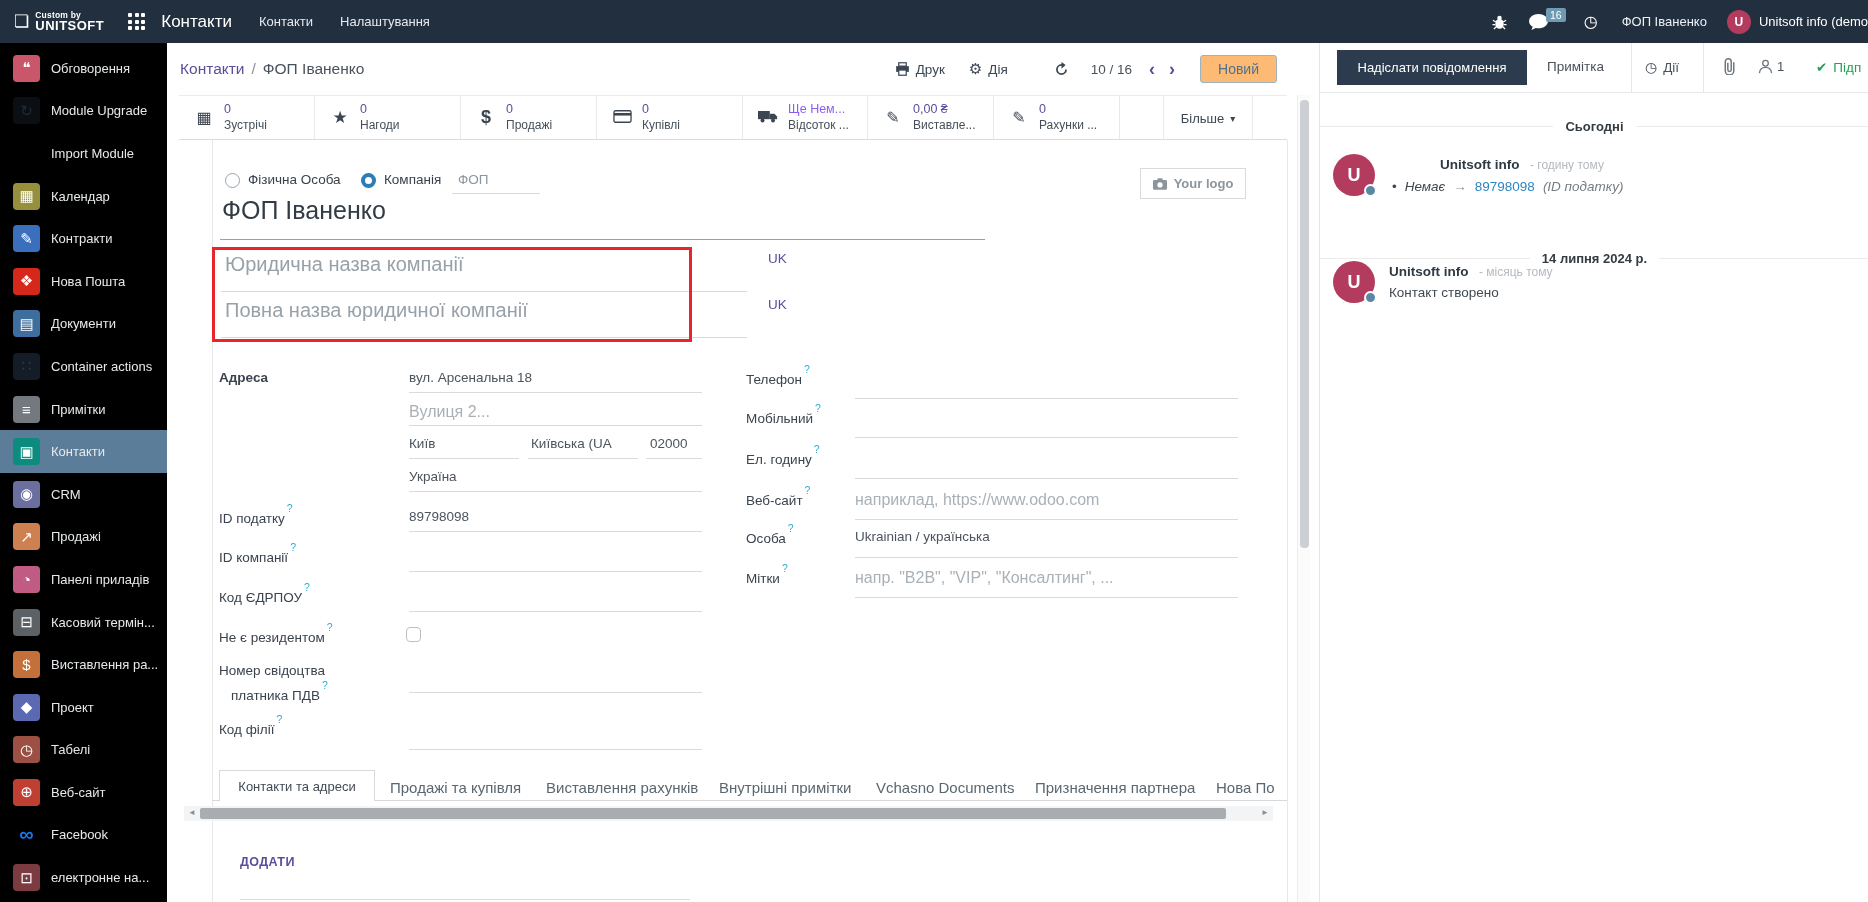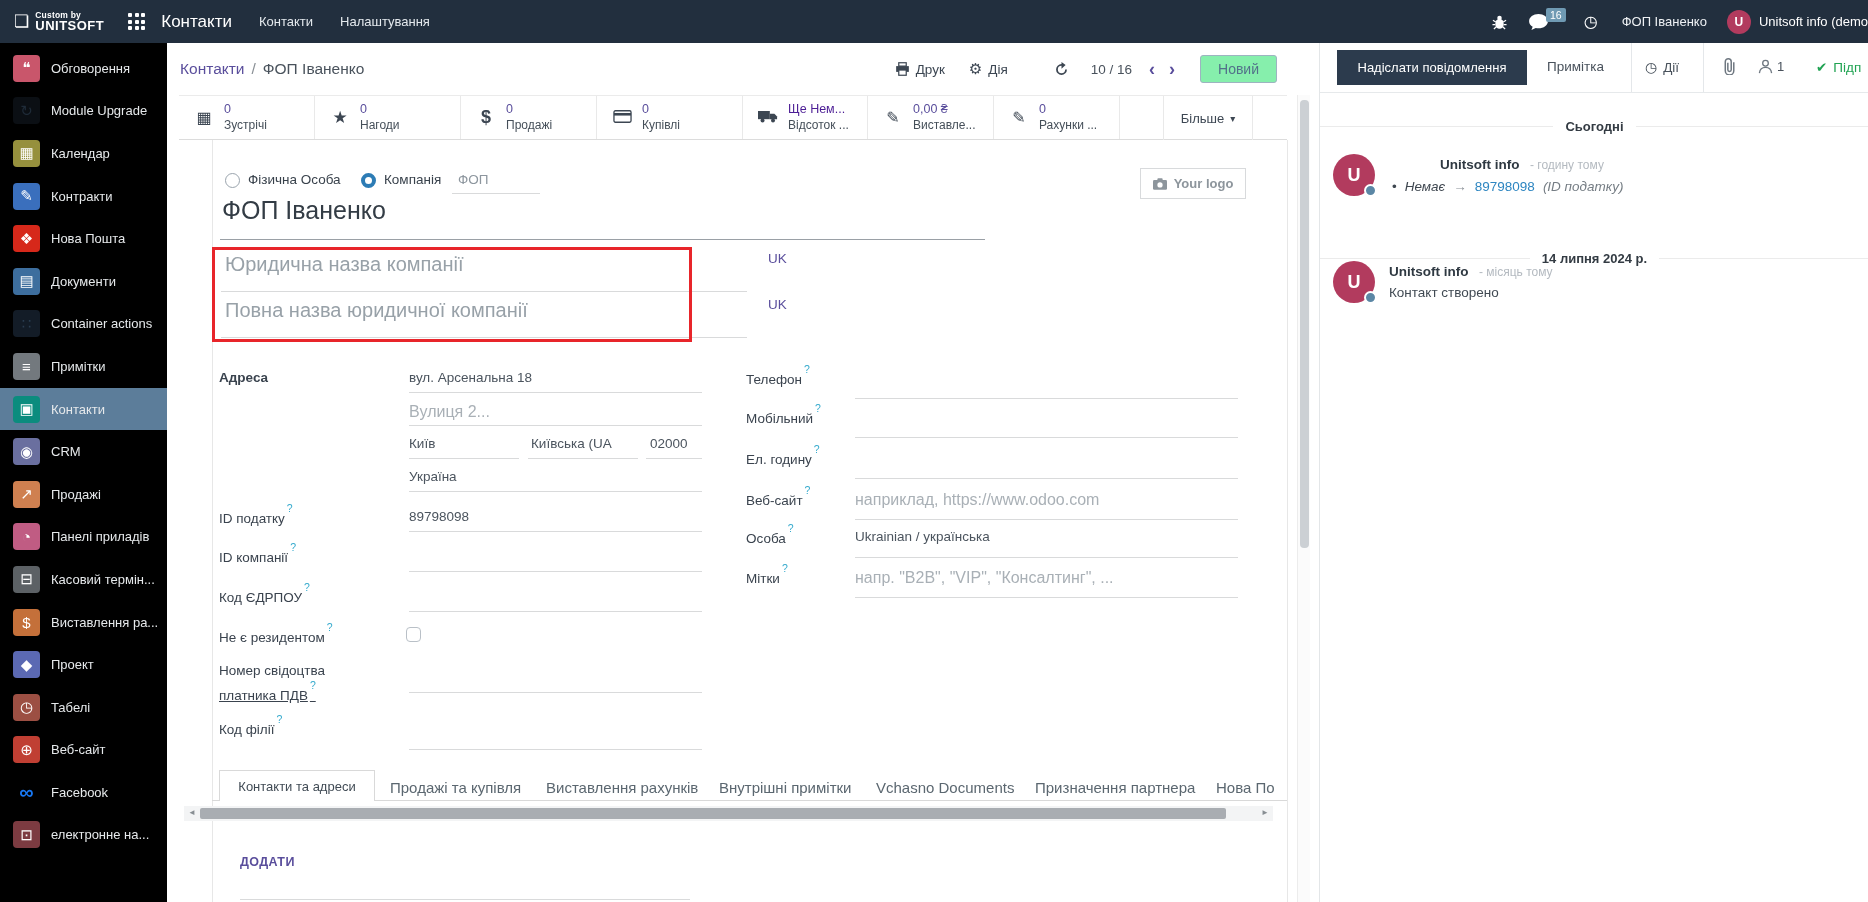--- a/index.html
+++ b/index.html
@@ -44,32 +44,32 @@
   .cp { position:absolute; left:0; top:0; width:100%; height:52px; display:flex;
     align-items:center; padding:0 42px 0 13px; }
   .bc-link { color:#5a4e9c; font-size:15.5px; cursor:pointer; }
   .bc-sep { color:#8a9096; font-size:15.5px; margin:0 7px; }
   .bc-cur { color:#49525c; font-size:15.5px; }
   .cp-right { margin-left:auto; display:flex; align-items:center; }
   .cp-btn { display:flex; align-items:center; gap:6px; font-size:13.5px; color:#3c4652; cursor:pointer; }
   .gear-glyph { font-size:15px; color:#3c4652; }
   .pager { font-size:13.5px; color:#49525c; margin:0 10px 0 22px; }
   .chev { font-size:18px; font-weight:700; color:#5a4e9c; cursor:pointer; padding:0 7px; }
-  .new-btn { border:1px solid #9db4c0; border-radius:3px; background:#86efac; color:#52718a;
+  .new-btn { border:1px solid #9db4c0; border-radius:3px; background:#fdba74; color:#52718a;
     font-size:14px; padding:5px 17px; margin-left:18px; cursor:pointer; }
 
   
   .statbar { position:absolute; left:12px; top:52px; width:1108px; height:45px;
     border-top:1px solid #ebebeb; border-bottom:1px solid #dcdcdc; display:flex; background:#fff; }
   .stat-cell { border-right:1px solid #e9e9e9; display:flex; align-items:center;
     padding-left:14px; gap:9px; cursor:pointer; }
   .stat-ic { color:#3c4652; width:22px; text-align:center; }
   .stat-col { display:flex; flex-direction:column; line-height:1.25; }
   .stat-val { font-size:12.5px; color:#5a4e9c; }
-  .stat-val.dark { color:#4c1d95; }
+  .stat-val.dark { color:#8b5cf6; }
   .stat-lbl { font-size:12px; color:#454f59; white-space:nowrap; }
   .more-cell { position:absolute; left:984px; top:0; height:44px; width:90px;
     border-left:1px solid #e9e9e9; border-right:1px solid #e9e9e9; display:flex;
     align-items:center; justify-content:center; font-size:13px; color:#3c4652; cursor:pointer; gap:6px; }
 
   .sheet-edge { position:absolute; top:97px; bottom:0; border-left:1px solid #e7e7e7; }
 
   
   .radio { width:15px; height:15px; border-radius:50%; border:1px solid #9aa4ad; background:#fff; }
   .radio.checked { border:4.5px solid #2d7cb5; }
@@ -179,20 +179,24 @@
 <div class="sidebar">
   <div class="side-item">
     <span class="tile" style="background:#c9566b;">❝</span>
     <span>Обговорення</span>
   </div>
   <div class="side-item">
     <span class="tile" style="background:#0b0f14;color:#1f2b38;">↻</span>
     <span>Module Upgrade</span>
   </div>
   <div class="side-item">
+    <span class="tile" style="background:transparent;"></span>
+    <span>Import Module</span>
+  </div>
+  <div class="side-item">
     <span class="tile" style="background:#96903d;">▦</span>
     <span>Календар</span>
   </div>
   <div class="side-item">
     <span class="tile" style="background:#3a6fbd;">✎</span>
     <span>Контракти</span>
   </div>
   <div class="side-item">
     <span class="tile" style="background:#d6281a;">❖</span>
     <span>Нова Пошта</span>
@@ -405,21 +409,21 @@
   <span class="abs flabel" style="left:52px;top:503px;"><span>ID компанії</span><sup class="q">?</sup></span>
   <div class="abs uline" style="left:242px;top:528px;width:293px;"></div>
 
   <span class="abs flabel" style="left:52px;top:543px;"><span>Код ЄДРПОУ</span><sup class="q">?</sup></span>
   <div class="abs uline" style="left:242px;top:568px;width:293px;"></div>
 
   <span class="abs flabel" style="left:52px;top:583px;"><span>Не є резидентом</span><sup class="q">?</sup></span>
   <span class="abs checkbox" style="left:239px;top:584px;"></span>
 
   <span class="abs flabel" style="left:52px;top:620px;">Номер свідоцтва</span>
-  <span class="abs flabel" style="left:52px;top:641px;text-decoration:underline;"><span>платника ПДВ</span><sup class="q">?</sup></span>
+  <span class="abs flabel" style="left:64px;top:641px;"><span>платника ПДВ</span><sup class="q">?</sup></span>
   <div class="abs uline" style="left:242px;top:649px;width:293px;"></div>
 
   <span class="abs flabel" style="left:52px;top:675px;"><span>Код філії</span><sup class="q">?</sup></span>
   <div class="abs uline" style="left:242px;top:706px;width:293px;"></div>
 
   <span class="abs flabel" style="left:579px;top:325px;"><span>Телефон</span><sup class="q">?</sup></span>
   <div class="abs uline" style="left:688px;top:355px;width:383px;"></div>
 
   <span class="abs flabel" style="left:579px;top:364px;"><span>Мобільний</span><sup class="q">?</sup></span>
   <div class="abs uline" style="left:688px;top:394px;width:383px;"></div>

